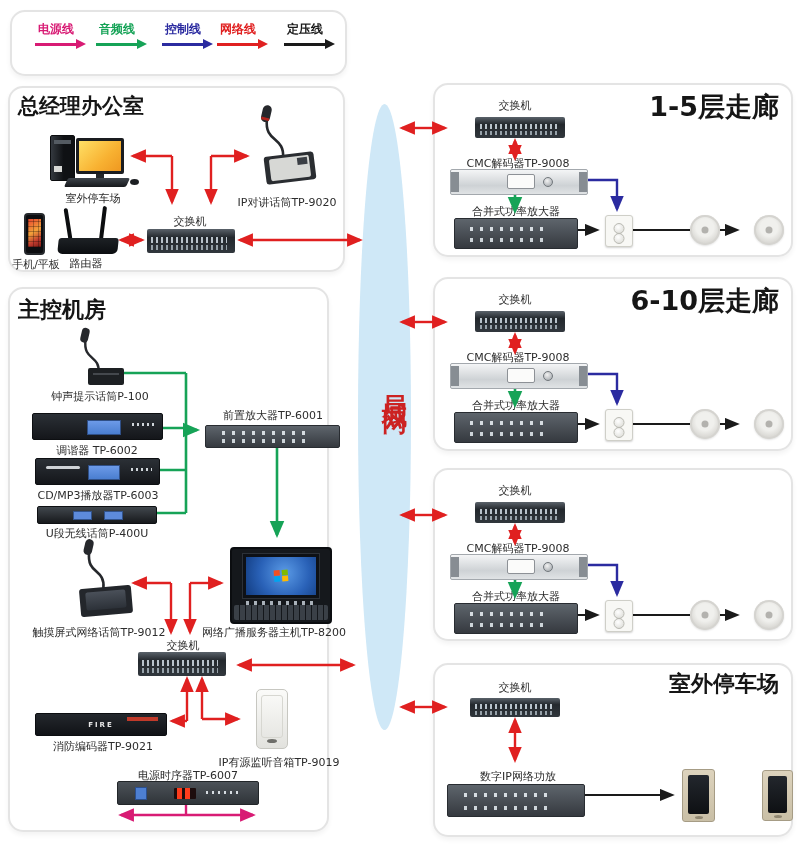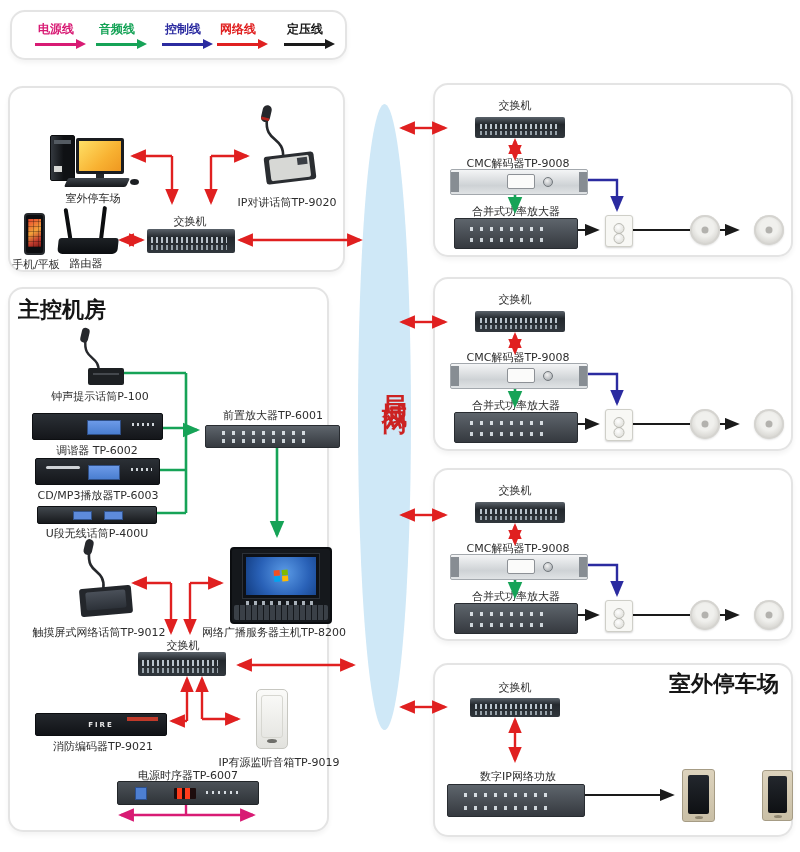--- a/index.html
+++ b/index.html
@@ -243,21 +243,21 @@
       <line class="w-v" x1="577" y1="615" x2="597" y2="615" marker-end="url(#mh-v)"></line>
       <line class="w-v" x1="632" y1="615" x2="737" y2="615" marker-end="url(#mh-v)"></line>
     </g>
     <g>
       <line class="w-net" x1="515" y1="739" x2="515" y2="720" marker-end="url(#mh-net)"></line>
       <line class="w-net" x1="515" y1="739" x2="515" y2="760" marker-end="url(#mh-net)"></line>
       <line class="w-v" x1="585" y1="795" x2="672" y2="795" marker-end="url(#mh-v)"></line>
     </g>
   </svg>
 
-  <div class="box" style="left:10px;top:10px;width:337px;height:50px;">
+  <div class="box" style="left:10px;top:10px;width:337px;height:66px;">
     <div class="leg-item c-power" style="left:15px;top:9px;">
       <div class="leg-label">电源线</div>
       <div class="leg-arrow"></div>
     </div>
     <div class="leg-item c-audio" style="left:76px;top:9px;">
       <div class="leg-label">音频线</div>
       <div class="leg-arrow"></div>
     </div>
     <div class="leg-item c-control" style="left:142px;top:9px;">
       <div class="leg-label">控制线</div>
@@ -271,20 +271,21 @@
       <div class="leg-label">定压线</div>
       <div class="leg-arrow"></div>
     </div>
   </div>
 
   <div class="lan-ellipse">
     <div class="lan-label">局域网</div>
   </div>
 
   <div class="box" style="left:8px;top:86px;width:337px;height:186px;">
+    <div class="sec-title" style="left:8px;top:4px;font-size:21px;">总经理办公室</div>
 
     <div class="dev pc-tower" style="left:40px;top:47px;width:25px;height:46px;"></div>
     <div class="dev pc-monitor" style="left:66px;top:50px;width:48px;height:36px;"></div>
     <div class="dev pc-stand" style="left:86px;top:86px;width:8px;height:5px;"></div>
     <div class="dev pc-kb" style="left:56px;top:90px;width:62px;height:9px;"></div>
     <div class="dev pc-mouse" style="left:120px;top:91px;width:9px;height:6px;"></div>
     <div class="lbl" style="left:83px;top:103px;">室外停车场</div>
 
     <svg class="dev" style="left:240px;top:15px;" width="42" height="56" viewBox="0 0 42 56">
       <path d="M33,55 C35,33 14,40 17,16" fill="none" stroke="#26282c" stroke-width="2.6"></path>
@@ -362,35 +363,37 @@
     <div class="lbl" style="left:269px;top:466px;">IP有源监听音箱TP-9019</div>
 
     <div class="lbl" style="left:178px;top:479px;">电源时序器TP-6007</div>
     <div class="dev rack-seq" style="left:107px;top:492px;width:142px;height:24px;">
       <div class="seq-blue"></div>
       <div class="seq-led"></div>
     </div>
   </div>
 
   <div class="box" style="left:433px;top:83px;width:360px;height:174px;">
+    <div class="sec-title" style="right:12px;top:4px;font-size:27px;">1-5层走廊</div>
     <div class="lbl" style="left:80px;top:13px;">交换机</div>
     <div class="dev switch-dev" style="left:40px;top:32px;width:90px;height:21px;"></div>
     <div class="lbl" style="left:83px;top:71px;">CMC解码器TP-9008</div>
     <div class="dev rack-silver" style="left:15px;top:84px;width:138px;height:26px;">
       <div class="r-screen"></div>
       <div class="r-knob"></div>
     </div>
     <div class="lbl" style="left:81px;top:119px;">合并式功率放大器</div>
     <div class="dev rack-knobs" style="left:19px;top:133px;width:124px;height:31px;"></div>
     <div class="dev vol-ctrl" style="left:170px;top:130px;width:28px;height:32px;"></div>
     <div class="dev ceiling-spk" style="left:255px;top:130px;width:30px;height:30px;"></div>
     <div class="dev ceiling-spk" style="left:319px;top:130px;width:30px;height:30px;"></div>
   </div>
 
   <div class="box" style="left:433px;top:277px;width:360px;height:174px;">
+    <div class="sec-title" style="right:12px;top:4px;font-size:27px;">6-10层走廊</div>
     <div class="lbl" style="left:80px;top:13px;">交换机</div>
     <div class="dev switch-dev" style="left:40px;top:32px;width:90px;height:21px;"></div>
     <div class="lbl" style="left:83px;top:71px;">CMC解码器TP-9008</div>
     <div class="dev rack-silver" style="left:15px;top:84px;width:138px;height:26px;">
       <div class="r-screen"></div>
       <div class="r-knob"></div>
     </div>
     <div class="lbl" style="left:81px;top:119px;">合并式功率放大器</div>
     <div class="dev rack-knobs" style="left:19px;top:133px;width:124px;height:31px;"></div>
     <div class="dev vol-ctrl" style="left:170px;top:130px;width:28px;height:32px;"></div>

